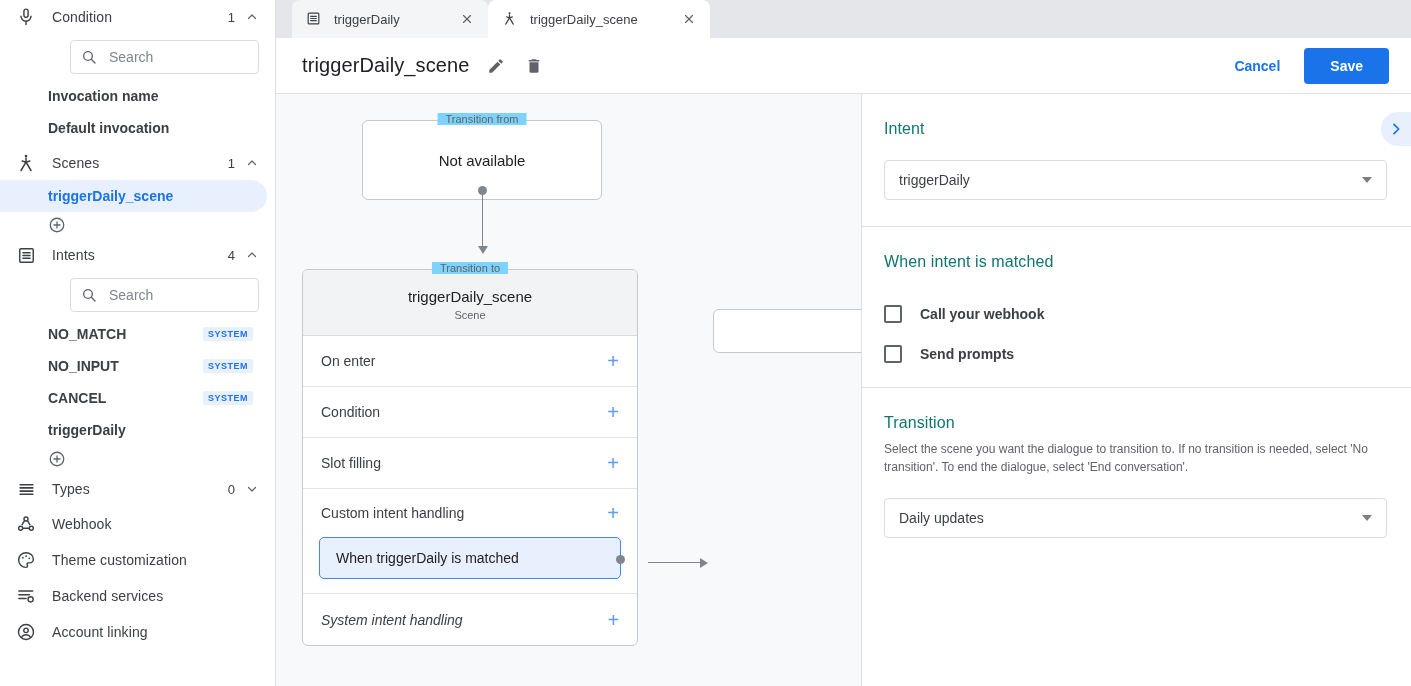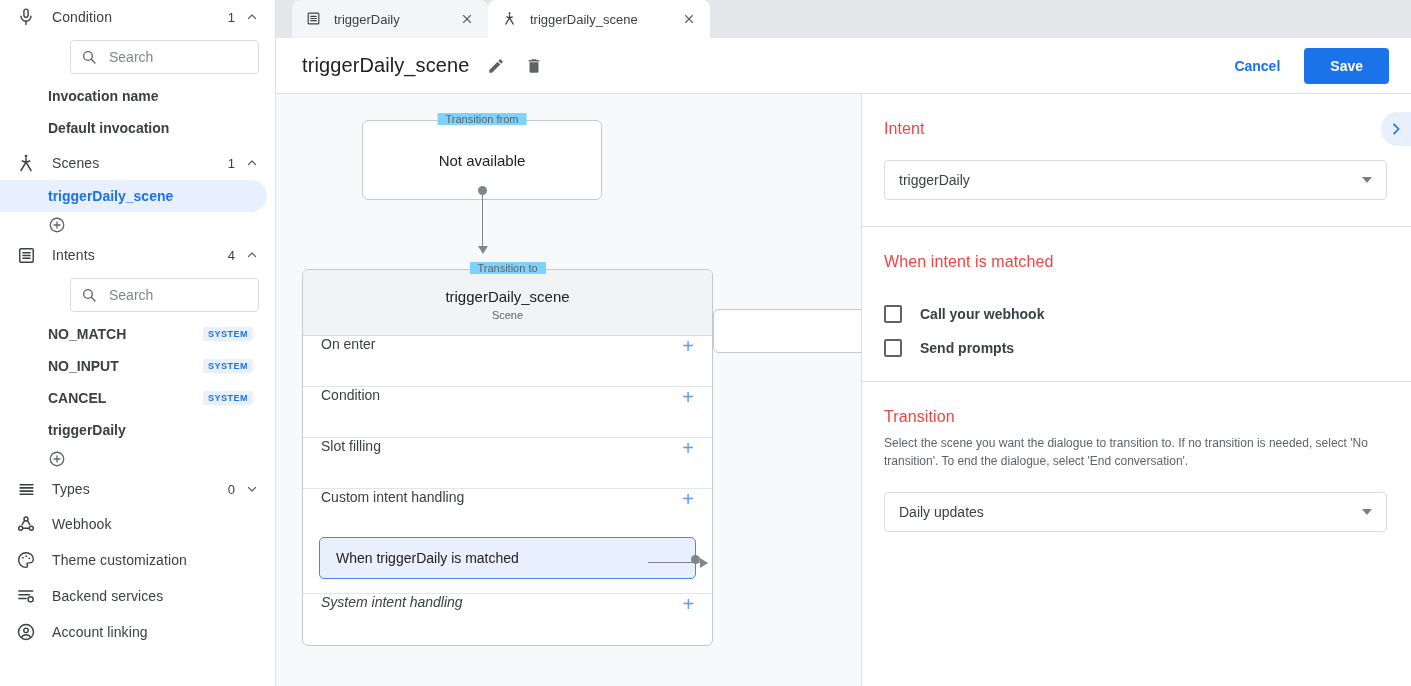--- a/index.html
+++ b/index.html
@@ -145,36 +145,36 @@
     background: #7dd3fc; padding: 0 8px;
     font-size: 11px; color: #5f6368; white-space: nowrap;
   }
   .notavail {
     width: 240px; height: 80px;
     display: flex; align-items: center; justify-content: center;
     font-size: 15px; color: #202124;
   }
 
   .scenecard {
-    width: 411px; background: #fff;
+    width: 336px; background: #fff;
     border: 1px solid #c6c9cc; border-radius: 6px;
     position: absolute; left: 26px; top: 175px;
     overflow: visible;
   }
   .scenecard .fs-legend { top: -8px; }
   .scene-head {
     background: #f1f3f4; border-bottom: 1px solid #dadce0;
     border-radius: 5px 5px 0 0;
     padding: 18px 0 14px; text-align: center;
   }
   .scene-head .nm { font-size: 15px; color: #202124; }
   .scene-head .sub { font-size: 11px; color: #5f6368; margin-top: 4px; }
   .slot-row {
-    display: flex; 
-    height: 51px; padding: 0 18px;
+    display: flex; align-items: center;
+    height: 51px; padding: 12px 18px;
     border-bottom: 1px solid #e3e5e8;
     font-size: 14px; color: #3c4043;
   }
   .slot-row.last { border-bottom: none; font-style: italic; }
   .slot-row .lbl { flex: 1; }
   .plus { color: #5f9bf1; font-size: 20px; line-height: 1; cursor: pointer; user-select: none; }
   .chip-wrap { padding: 0 16px 14px; border-bottom: 1px solid #e3e5e8; position: relative;}
   .chip {
     border: 1px solid #4285f4; background: #e8f0fe;
     border-radius: 5px; height: 42px;
@@ -205,35 +205,35 @@
     display:flex; align-items:center; justify-content:center;
     height: 100%; font-size: 15px; color: #202124;
   }
 
   
   .rpanel {
     flex: 1; background: #fff; position: relative; overflow: hidden;
   }
   .rsection { padding: 26px 24px 26px 22px; border-bottom: 1px solid #e0e0e0; }
   .rsection.nob { border-bottom: none; }
-  .rtitle { font-size: 16px; color: #ef4444; letter-spacing: .1px; }
+  .rtitle { font-size: 16px; color: #0f766e; letter-spacing: .1px; }
   .rdesc { font-size: 12px; color: #5f6368; line-height: 18px; margin-top: 8px; max-width: 500px;}
   .select {
     margin-top: 22px; height: 40px;
     border: 1px solid #dadce0; border-radius: 4px;
     display: flex; align-items: center;
     padding: 0 14px; cursor: pointer; background:#fff;
   }
   .select .val { flex: 1; font-size: 14px; color: #3c4043; }
   .caret {
     width: 0; height: 0;
     border-left: 5px solid transparent; border-right: 5px solid transparent;
     border-top: 6px solid #7a7f85;
   }
-  .cbrow { display: flex; align-items: center; margin-top: 16px; cursor: pointer; }
+  .cbrow { display: flex; align-items: center; margin-top: 22px; cursor: pointer; }
   .cbox {
     width: 18px; height: 18px; border: 2px solid #5f6368; border-radius: 2px;
     flex: 0 0 18px; margin-right: 18px; background: #fff;
   }
   .cblabel { font-size: 14px; font-weight: bold; color: #3c4043; }
   .collapse-chip {
     position: absolute; right: 0; top: 18px;
     width: 30px; height: 34px;
     background: #e8f0fe; border-radius: 17px 0 0 17px;
     display: flex; align-items: center; justify-content: center;

